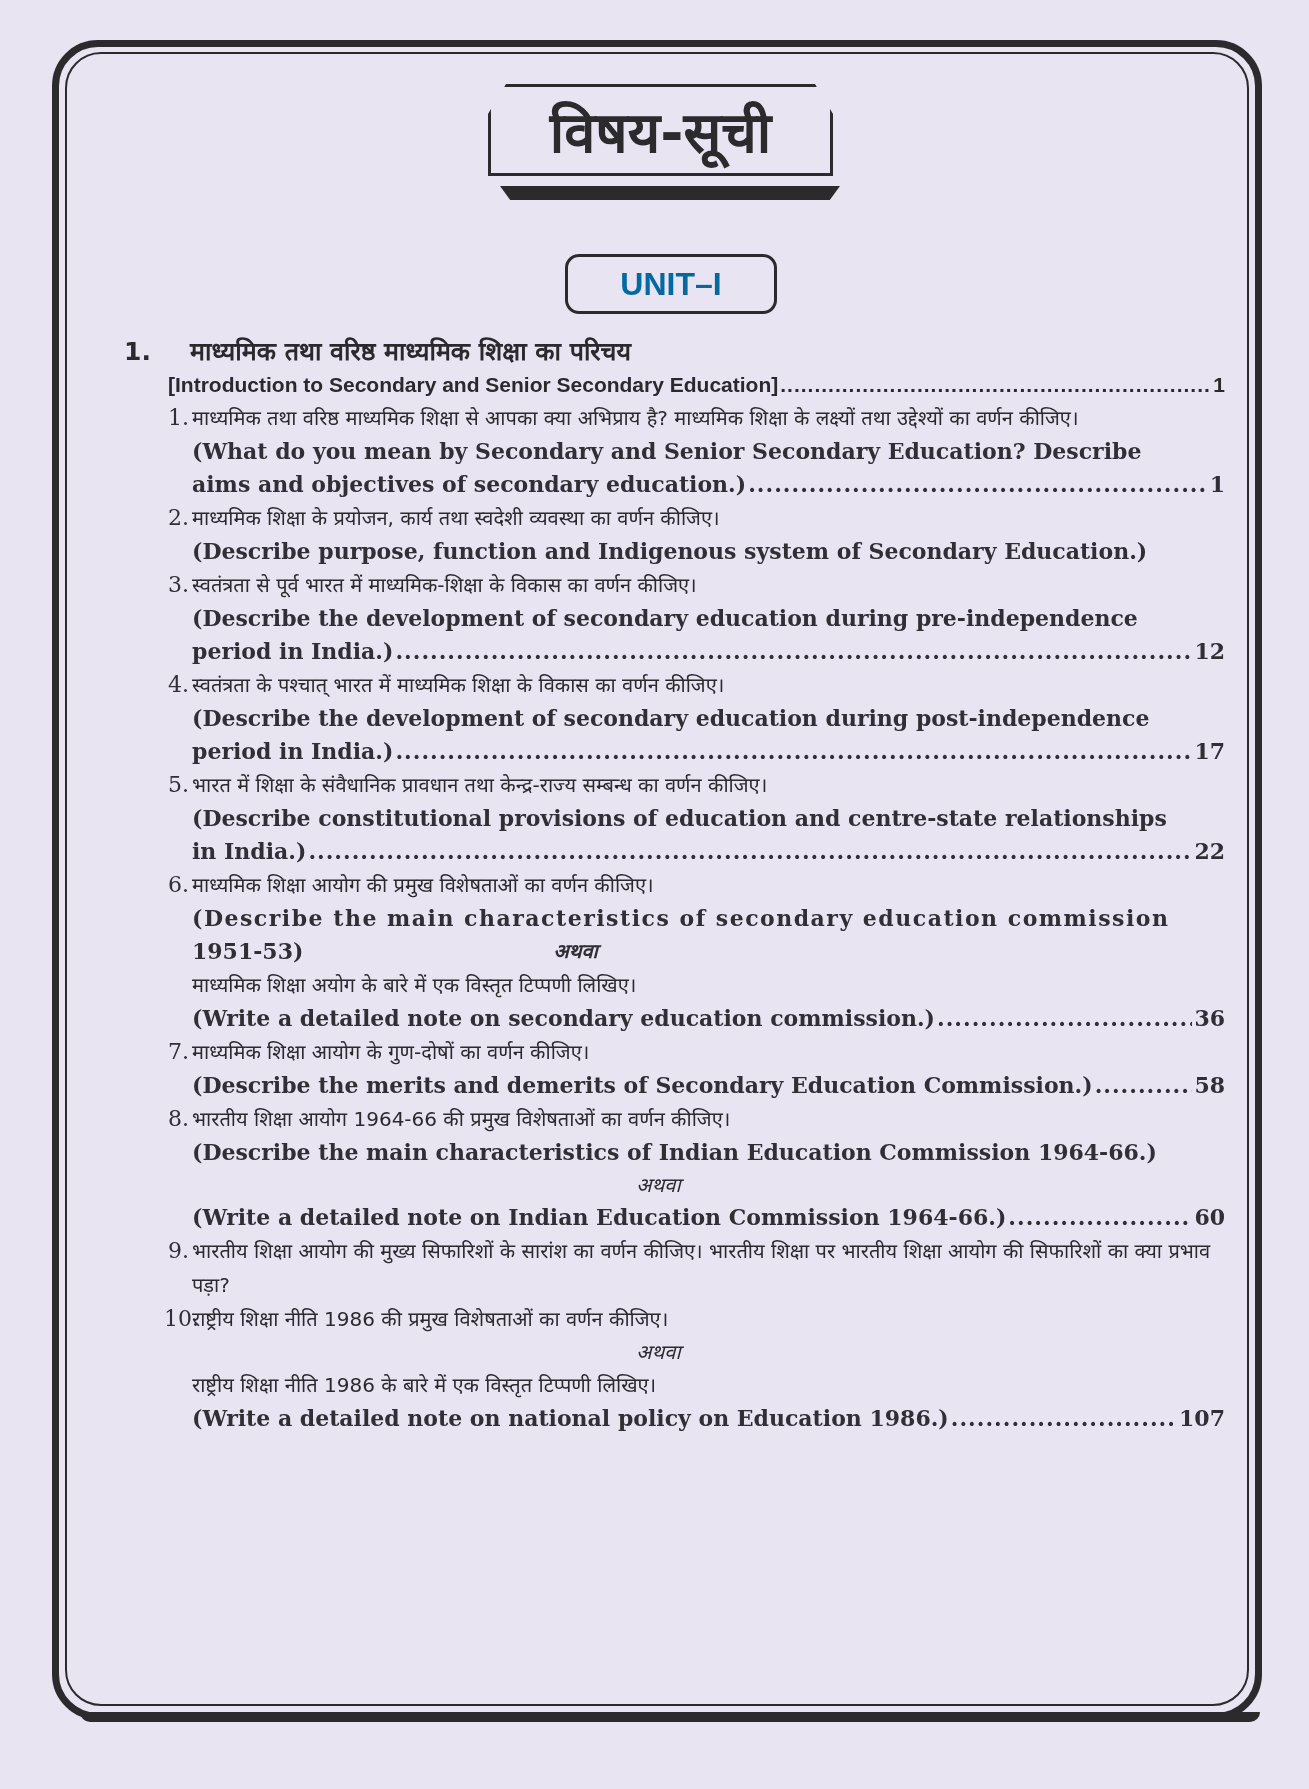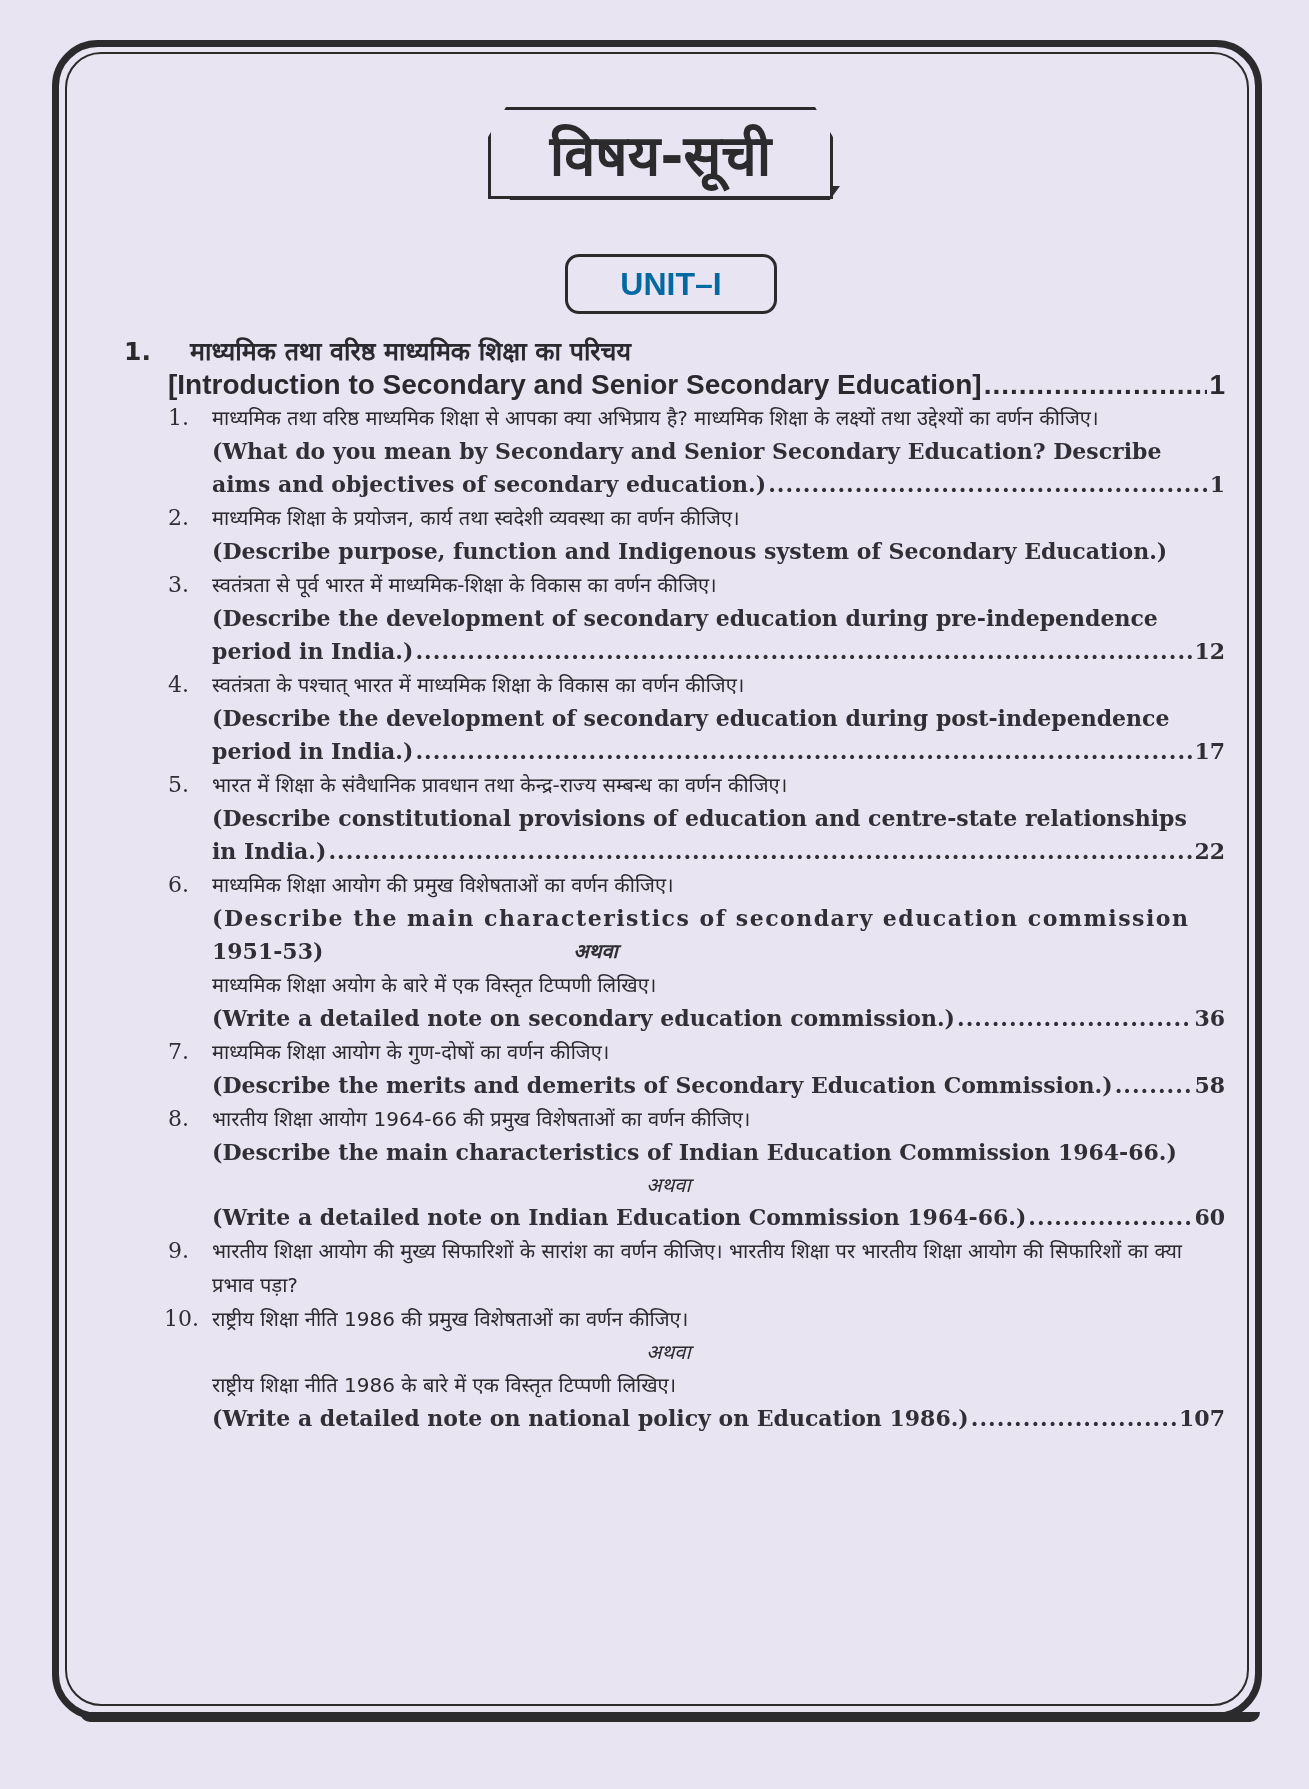--- a/index.html
+++ b/index.html
@@ -17,21 +17,21 @@
   }
   .frame-inner {
     position: absolute; left: 65px; top: 52px; width: 1184px; height: 1654px;
     border: 2px solid #2b2b2e; border-radius: 36px; box-sizing: border-box;
   }
   .frame-shadow {
     position: absolute; left: 80px; top: 1712px; width: 1180px; height: 10px;
     background: #2b2b2e; border-radius: 0 0 30px 30px;
   }
   .title-box {
-    position: absolute; left: 488px; top: 107px; width: 345px; height: 92px;
+    position: absolute; left: 488px; top: 84px; width: 345px; height: 92px;
     border: 3px solid #2b2b2e; box-sizing: border-box;
     clip-path: polygon(18px 0, calc(100% - 18px) 0, 100% 30px, 100% 100%, 0 100%, 0 30px);
     background: #e9e4f2;
     display: flex; align-items: center; justify-content: center;
     font-family: "DejaVu Sans", sans-serif; font-weight: bold; font-size: 56px; color: #2b2b2e;
   }
   .title-box-shadow {
     position: absolute; left: 500px; top: 186px; width: 340px; height: 14px;
     background: #2b2b2e;
     clip-path: polygon(0 0, 100% 0, 97% 100%, 3% 100%);
@@ -44,25 +44,25 @@
   }
   .content { position: absolute; left: 118px; top: 335px; width: 1107px; }
   .ch-head {
     position: relative; font-family: "DejaVu Sans", sans-serif; font-weight: bold;
     font-size: 25px; line-height: 34px;
   }
   .ch-num { position: absolute; left: 6px; }
   .ch-title-hi { margin-left: 72px; }
   .ch-title-en {
     margin-left: 50px; font-family: "Liberation Sans", sans-serif; font-weight: bold;
-    font-size: 28px; display: flex; line-height: 32px;
+    font-size: 21px; display: flex; line-height: 32px;
   }
   .item { position: relative; margin-left: 50px; }
   .q-num { position: absolute; left: 0; top: 0; font-size: 22px; line-height: 34px; }
-  .q-body { margin-left: 44px; }
+  .q-body { margin-left: 24px; }
   .hi { font-family: "DejaVu Sans", sans-serif; font-size: 20px; line-height: 34px; }
   .en { font-size: 22px; line-height: 33px; font-weight: bold; color: #2f2f35; }
   .en.light { font-weight: normal; }
   .lead { display: flex; align-items: baseline; }
   .lead .dots { flex: 1; overflow: hidden; white-space: nowrap; letter-spacing: 1px; margin: 0 2px; }
   .lead .dots::after { content: "................................................................................................................................................................................................................................"; }
   .pg { white-space: nowrap; }
   .or { font-family: "DejaVu Sans", sans-serif; font-style: italic; font-size: 20px; line-height: 32px; text-align: center; margin-left: -100px; }
   .inline-or { display: flex; }
   .inline-or .or-i { margin-left: 250px; font-family: "DejaVu Sans", sans-serif; font-style: italic; font-size: 20px; }

